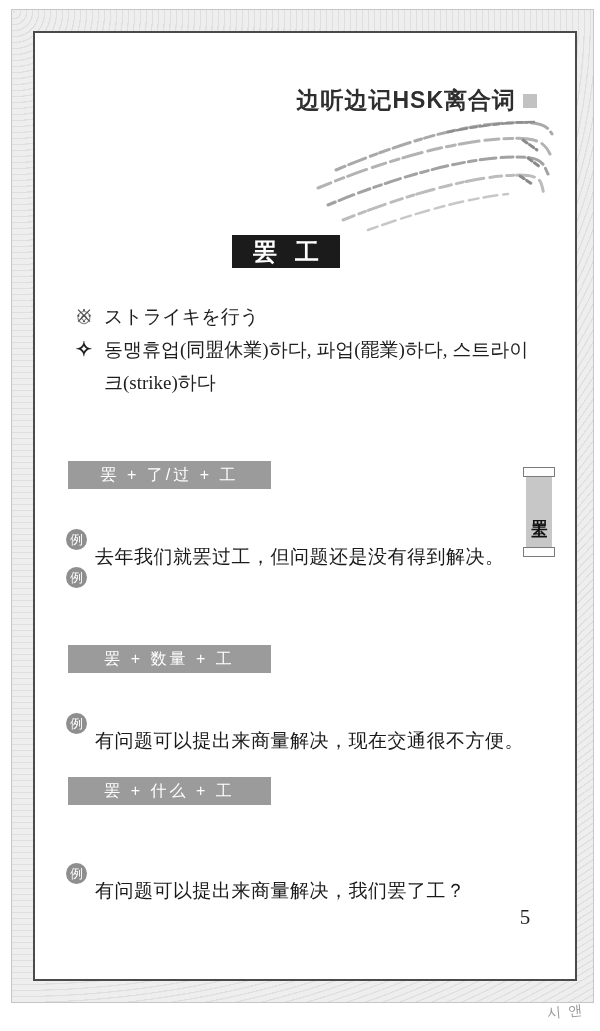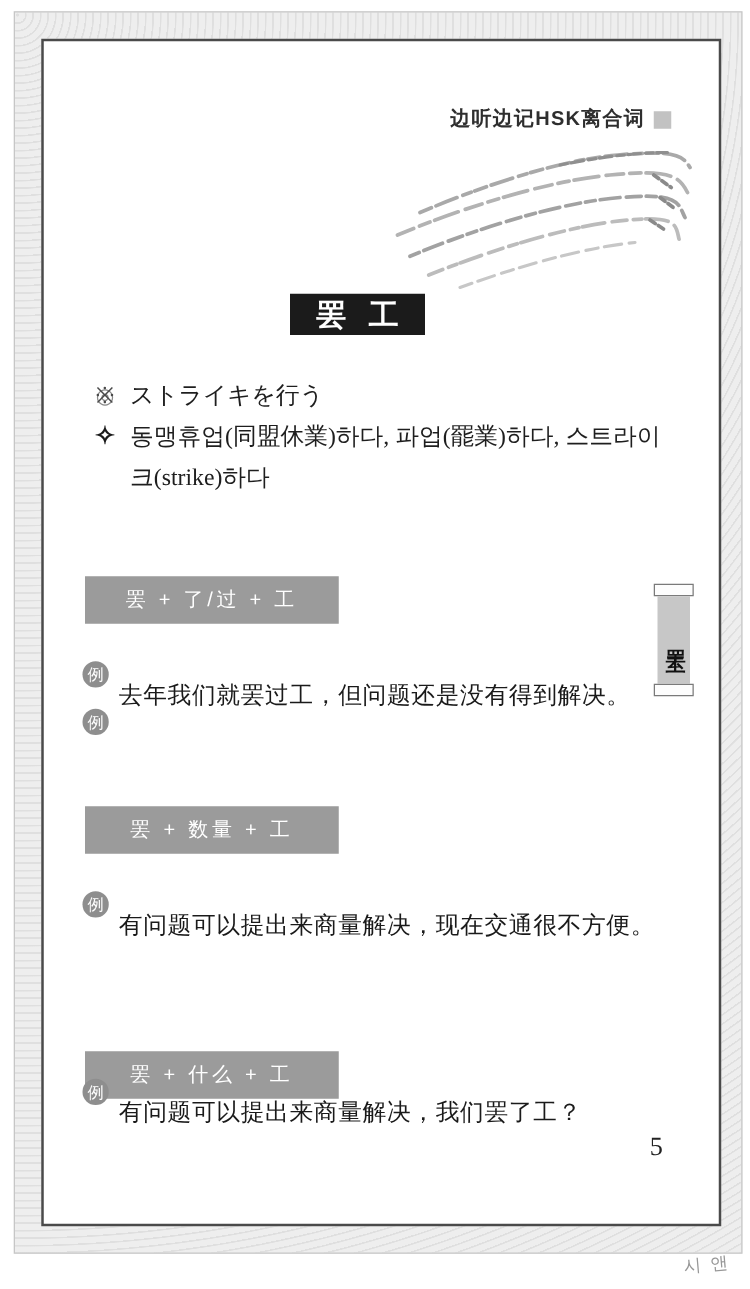--- a/index.html
+++ b/index.html
@@ -17,45 +17,45 @@
   
   .frame{
     position:absolute;left:33px;top:31px;width:540px;height:946px;
     background:#ffffff;border:2px solid #4a4a4a;box-sizing:content-box;
   }
   .page-header{
     position:absolute;top:52px;right:38px;display:flex;align-items:center;gap:7px;
   }
   .page-header-title{
     font-family:"Liberation Sans","DejaVu Sans",sans-serif;
-    font-weight:bold;font-size:16px;color:#2e2e2e;letter-spacing:1px;
+    font-weight:bold;font-size:23px;color:#2e2e2e;letter-spacing:1px;
   }
   .header-square{width:14px;height:14px;background:#c2c2c2;}
   .brush{position:absolute;left:263px;top:77px;width:262px;height:124px;}
 
   .title-box{
     position:absolute;left:197px;top:202px;width:108px;height:33px;
     background:#1b1b1b;color:#ffffff;display:flex;align-items:center;justify-content:center;
     font-size:24px;font-weight:bold;letter-spacing:18px;padding-left:18px;box-sizing:border-box;
     font-family:"Liberation Sans","DejaVu Sans",sans-serif;
   }
 
   .defs{position:absolute;left:36px;top:267px;width:474px;}
   .def-line{position:relative;padding-left:33px;font-size:19px;line-height:33px;color:#1e1e1e;}
   .def-marker{position:absolute;left:0;top:0;width:26px;text-align:center;}
   .marker-en{color:#8a8a8a;font-size:17px;}
   .marker-ja{color:#4a4a4a;font-size:18px;}
   .marker-ko{color:#1a1a1a;font-size:20px;font-weight:bold;}
 
   .pattern-box{
-    position:absolute;left:33px;width:203px;height:38px;background:#9b9b9b;color:#ffffff;
+    position:absolute;left:33px;width:203px;height:28px;background:#9b9b9b;color:#ffffff;
     font-family:"Liberation Sans","DejaVu Sans",sans-serif;font-size:16px;letter-spacing:3px;
     display:flex;align-items:center;justify-content:center;
   }
-  .pattern-1{top:428px;} .pattern-2{top:612px;justify-content:center;} .pattern-3{top:808px;}
+  .pattern-1{top:428px;} .pattern-2{top:612px;justify-content:center;} .pattern-3{top:744px;}
 
   .example{position:absolute;left:31px;width:482px;display:flex;gap:8px;align-items:flex-start;}
   .ex-1{top:494px;} .ex-2{top:532px;} .ex-3{top:678px;} .ex-4{top:828px;}
   .ex-marker{
     flex:0 0 auto;width:21px;height:21px;border-radius:50%;background:#8e8e8e;color:#fff;
     font-size:13px;display:flex;align-items:center;justify-content:center;margin-top:2px;
     font-family:"Liberation Sans","DejaVu Sans",sans-serif;
   }
   .ex-text{font-size:19px;line-height:27px;color:#1a1a1a;letter-spacing:0.5px;margin-top:16px;}
 

